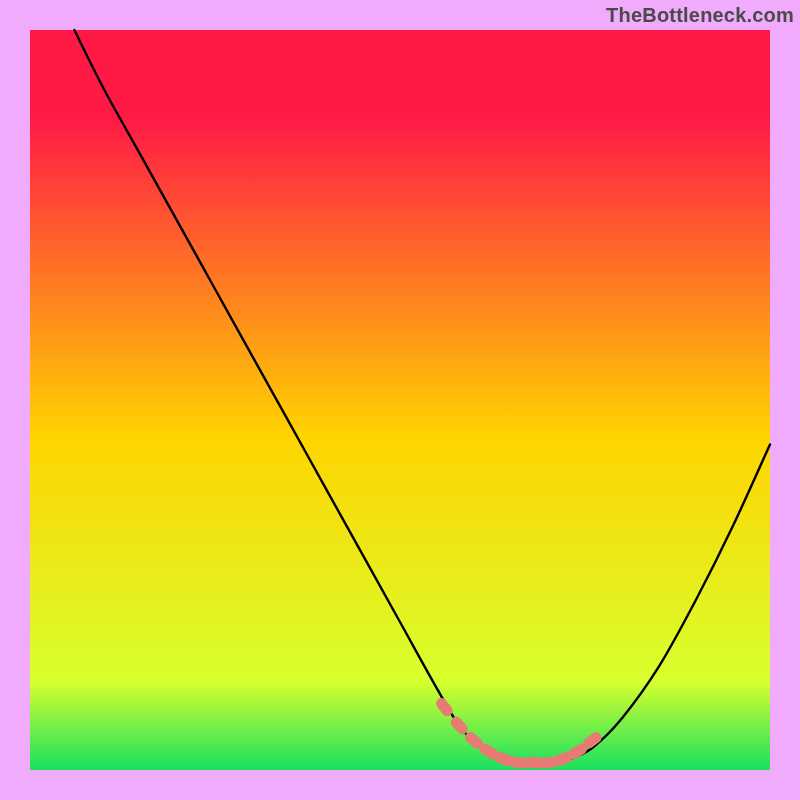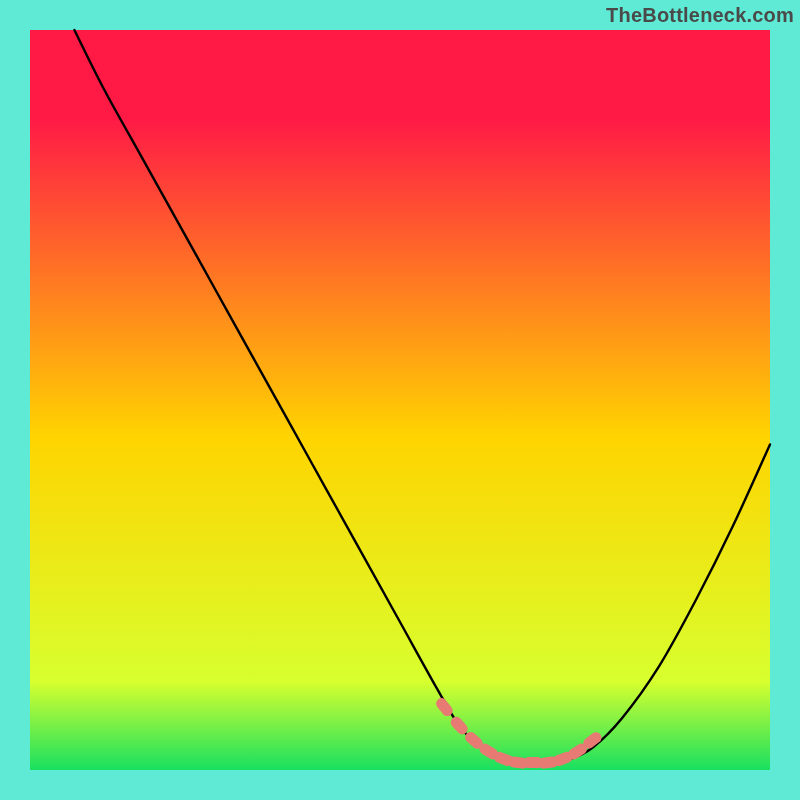--- a/index.html
+++ b/index.html
@@ -9,21 +9,21 @@
     height: 800px;
     background: #000;
     font-family: Arial, Helvetica, sans-serif;
   }
   .frame {
     position: absolute;
     left: 0;
     top: 0;
     width: 800px;
     height: 800px;
-    background: #5eead4;
+    background: #f0abfc;
   }
   .watermark {
     position: absolute;
     top: 4px;
     right: 6px;
     color: #4a4a4a;
     font-size: 20px;
     font-weight: 600;
     letter-spacing: 0.2px;
   }

